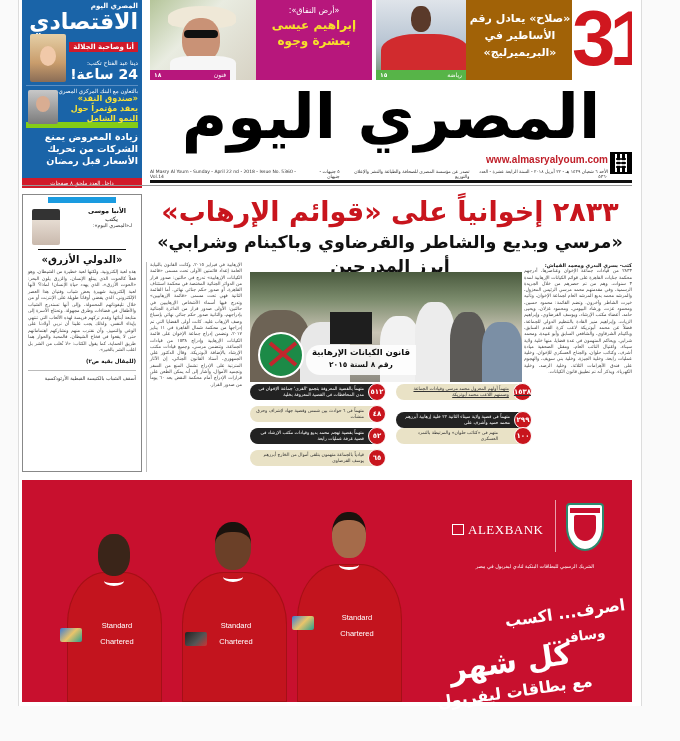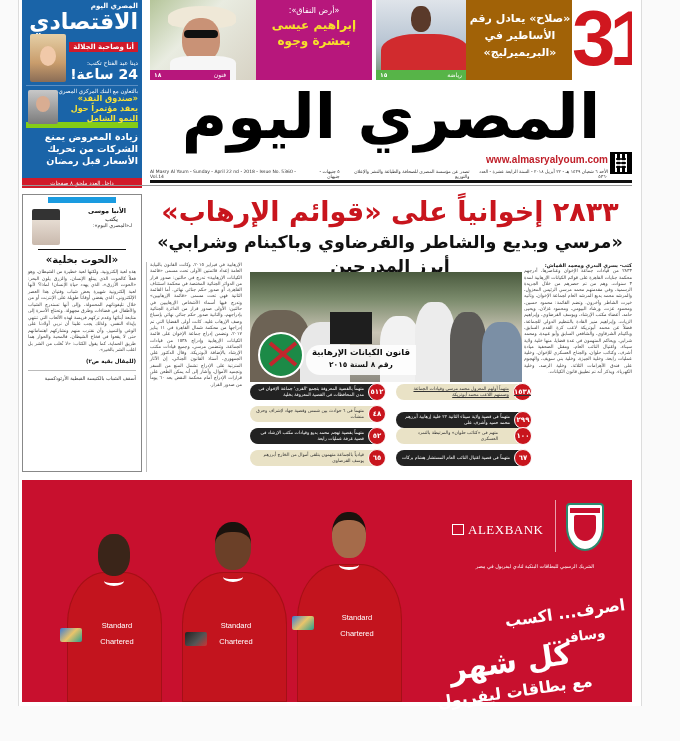--- a/index.html
+++ b/index.html
@@ -274,21 +274,21 @@
 
 <div class="opinion">
   <div class="opinion-topbar"></div>
   <div class="op-author">
     <div class="op-photo"></div>
     <div class="op-name">الأنبا موسى</div>
     <div class="op-writes">يكتب</div>
     <div class="op-for">لـ«المصري اليوم»:</div>
   </div>
   <div class="op-divider"></div>
-  <div class="op-title">«الحوت بخلية»</div>
+  <div class="op-title">«الدولي الأزرق»</div>
   <div class="op-body">هذه لعبة إلكترونية، ولكنها لعبة خطيرة من الشيطان، وهو فعلاً كالحوت الذي يبتلع الإنسان، والزرق يلون البحر: «الحوت الأزرق»، الذي يهدد حياة الإنسان! لماذا؟ لأنها لعبة إلكترونية شهيرة بعض شباب وفتيان هذا العصر الإلكتروني، الذي يقضي أوقاتاً طويلة على الإنترنت أو من خلال تليفوناتهم المحمولة، وإلى أنها تستدرج الشباب والأطفال في فضاءات وطرق مجهولة. وتحتاج الأسرة إلى متابعة أبنائها وعدم تركهم فريسة لهذه الألعاب التي تنتهي بإيذاء النفس. ولذلك يجب علينا أن نربي أولادنا على الوعي والتمييز، وأن نقترب منهم ونشاركهم اهتماماتهم حتى لا يقعوا في فخاخ الشيطان، فالمحبة والحوار هما طريق الحماية، كما يقول الكتاب: «لا تُغلب من الشر بل اغلب الشر بالخير».</div>
   <div class="op-cont">(للمقال بقية ص٢)</div>
   <div class="op-sig">أسقف الشباب بالكنيسة القبطية الأرثوذكسية</div>
 </div>
 
 <div class="headline">٢٨٣٣ إخوانياً على «قوائم الإرهاب»</div>
 <div class="subheadline">«مرسي وبديع والشاطر والقرضاوي وباكينام وشرابي» أبرز المدرجين</div>
 
 <div class="col-text col-right">
   <div class="byline">كتب- يسري البدري ومحمد القماش:</div>
@@ -332,24 +332,20 @@
     <div class="stat-txt">متهماً في ٦ حوادث بين شمس وقضية جهاد لإشراف وحرق منشآت</div>
   </div>
   <div class="stat light" style="right:0;top:44px;gap:12px;">
     <div class="stat-num">١٠٠</div>
     <div class="stat-txt">متهم في «كتائب حلوان» والمرتبطة بالتمرد العسكري</div>
   </div>
   <div class="stat dark" style="left:0;top:44px;">
     <div class="stat-num">٥٢</div>
     <div class="stat-txt">متهماً بقضية تهجم محمد بديع وقيادات مكتب الإرشاد في قضية غرفة عمليات رابعة</div>
   </div>
-  <div class="stat dark" style="right:0;top:66px;">
-    <div class="stat-num">٦٧</div>
-    <div class="stat-txt">متهماً في قضية اغتيال النائب العام المستشار هشام بركات</div>
-  </div>
   <div class="stat light" style="left:0;top:66px;">
     <div class="stat-num">٦٥</div>
     <div class="stat-txt">قيادياً بالجماعة متهمون بتلقي أموال من الخارج أبرزهم يوسف القرضاوي</div>
   </div>
 </div>
 
 <div class="ad">
 
   <div class="player" style="left:40px;width:100px;height:170px;">
     <div class="player-shirt" style="left:5px;width:95px;height:130px;"></div>

